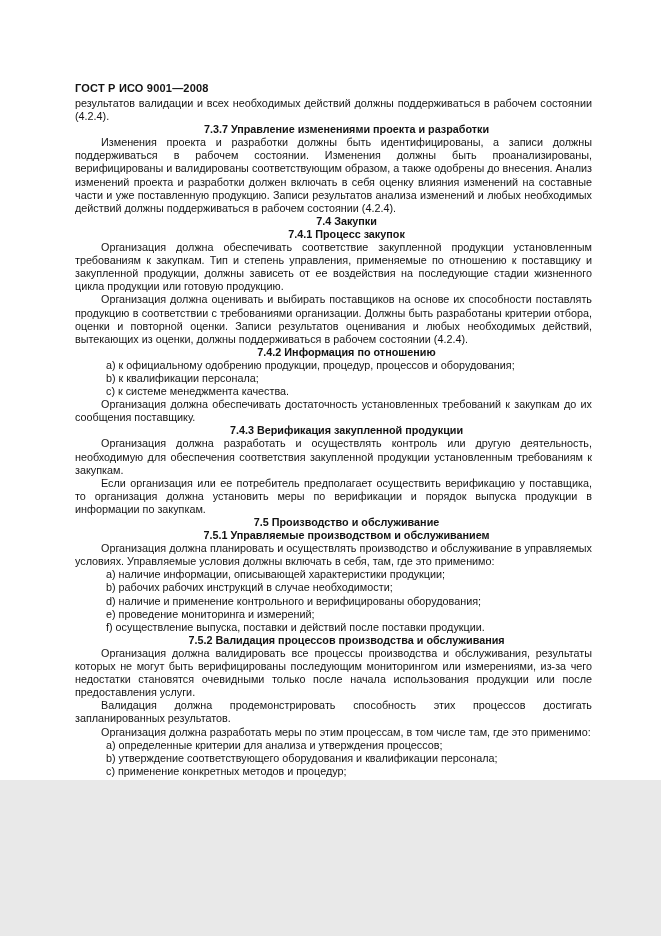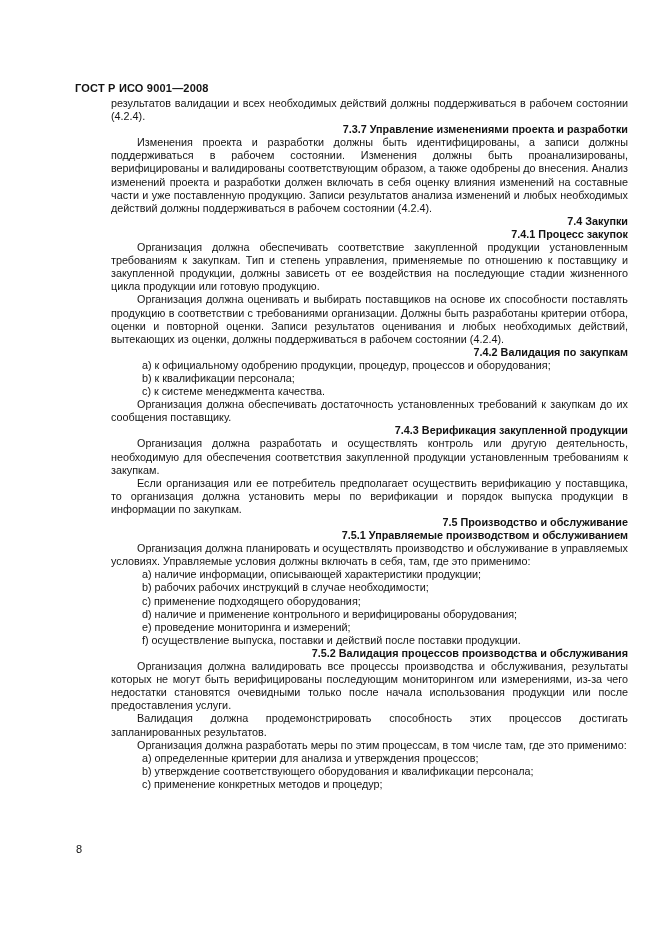--- a/index.html
+++ b/index.html
@@ -1,20 +1,20 @@
 <!DOCTYPE html>
 <html lang="ru"><head>
 <meta charset="utf-8">
 <style>
   * { box-sizing: border-box; }
   html, body { margin: 0; padding: 0; background: #e9e9e9; }
   .page {
     position: relative;
     width: 661px;
-    height: 936px;
+    height: 780px;
     margin: 0 auto;
     background: #ffffff;
     font-family: "Liberation Sans", sans-serif;
     color: #131313;
     overflow: hidden;
     padding-left: 9px;
   }
   .running-header {
     position: absolute;
     left: 75px;
@@ -25,30 +25,29 @@
   }
   .document-body {
     position: absolute;
     left: 75px;
     top: 97px;
     width: 517px;
     font-size: 10.8px;
     line-height: 13.1px;
     text-align: justify;
     hyphens: auto;
-    margin-left: 36px;
     -webkit-hyphens: auto;
   }
   .block { margin: 0; padding: 0; }
   .block.paragraph { text-indent: 26px; }
   .block.paragraph-continuation { text-indent: 0; }
   .block.heading {
     text-indent: 26px;
     font-weight: bold;
-    text-align: right;
+    text-align: center;
     hyphens: none;
     -webkit-hyphens: none;
   }
   .block.list-item { text-indent: 31px; }
   .page-number {
     position: absolute;
     left: 76px;
     top: 843px;
     font-size: 11px;
   }
@@ -60,34 +59,33 @@
   <div class="running-header">ГОСТ Р ИСО 9001—2008</div>
 
   <main class="document-body">
       <p class="block paragraph-continuation">результатов валидации и всех необходимых действий должны поддерживаться в рабочем состоянии (4.2.4).</p>
       <p class="block heading">7.3.7 Управление изменениями проекта и разработки</p>
       <p class="block paragraph">Изменения проекта и разработки должны быть идентифицированы, а записи должны поддерживаться в рабочем состоянии. Изменения должны быть проанализированы, верифицированы и валидированы соответствующим образом, а также одобрены до внесения. Анализ изменений проекта и разработки должен включать в себя оценку влияния изменений на составные части и уже поставленную продукцию. Записи результатов анализа изменений и любых необходимых действий должны поддерживаться в рабочем состоянии (4.2.4).</p>
       <p class="block heading">7.4 Закупки</p>
       <p class="block heading">7.4.1 Процесс закупок</p>
       <p class="block paragraph">Организация должна обеспечивать соответствие закупленной продукции установленным требованиям к закупкам. Тип и степень управления, применяемые по отношению к поставщику и закупленной продукции, должны зависеть от ее воздействия на последующие стадии жизненного цикла продукции или готовую продукцию.</p>
       <p class="block paragraph">Организация должна оценивать и выбирать поставщиков на основе их способности поставлять продукцию в соответствии с требованиями организации. Должны быть разработаны критерии отбора, оценки и повторной оценки. Записи результатов оценивания и любых необходимых действий, вытекающих из оценки, должны поддерживаться в рабочем состоянии (4.2.4).</p>
-      <p class="block heading">7.4.2 Валидация по закупкам</p>
+      <p class="block heading">7.4.2 Информация по отношению</p>
       <p class="block list-item">a) к официальному одобрению продукции, процедур, процессов и оборудования;</p>
       <p class="block list-item">b) к квалификации персонала;</p>
       <p class="block list-item">c) к системе менеджмента качества.</p>
       <p class="block paragraph">Организация должна обеспечивать достаточность установленных требований к закупкам до их сообщения поставщику.</p>
       <p class="block heading">7.4.3 Верификация закупленной продукции</p>
       <p class="block paragraph">Организация должна разработать и осуществлять контроль или другую деятельность, необходимую для обеспечения соответствия закупленной продукции установленным требованиям к закупкам.</p>
       <p class="block paragraph">Если организация или ее потребитель предполагает осуществить верификацию у поставщика, то организация должна установить меры по верификации и порядок выпуска продукции в информации по закупкам.</p>
       <p class="block heading">7.5 Производство и обслуживание</p>
       <p class="block heading">7.5.1 Управляемые производством и обслуживанием</p>
       <p class="block paragraph">Организация должна планировать и осуществлять производство и обслуживание в управляемых условиях. Управляемые условия должны включать в себя, там, где это применимо:</p>
       <p class="block list-item">a) наличие информации, описывающей характеристики продукции;</p>
       <p class="block list-item">b) рабочих рабочих инструкций в случае необходимости;</p>
-      <p class="block list-item">c) применение подходящего оборудования;</p>
       <p class="block list-item">d) наличие и применение контрольного и верифицированы оборудования;</p>
       <p class="block list-item">e) проведение мониторинга и измерений;</p>
       <p class="block list-item">f) осуществление выпуска, поставки и действий после поставки продукции.</p>
       <p class="block heading">7.5.2 Валидация процессов производства и обслуживания</p>
       <p class="block paragraph">Организация должна валидировать все процессы производства и обслуживания, результаты которых не могут быть верифицированы последующим мониторингом или измерениями, из-за чего недостатки становятся очевидными только после начала использования продукции или после предоставления услуги.</p>
       <p class="block paragraph">Валидация должна продемонстрировать способность этих процессов достигать запланированных результатов.</p>
       <p class="block paragraph">Организация должна разработать меры по этим процессам, в том числе там, где это применимо:</p>
       <p class="block list-item">a) определенные критерии для анализа и утверждения процессов;</p>
       <p class="block list-item">b) утверждение соответствующего оборудования и квалификации персонала;</p>
       <p class="block list-item">c) применение конкретных методов и процедур;</p>

